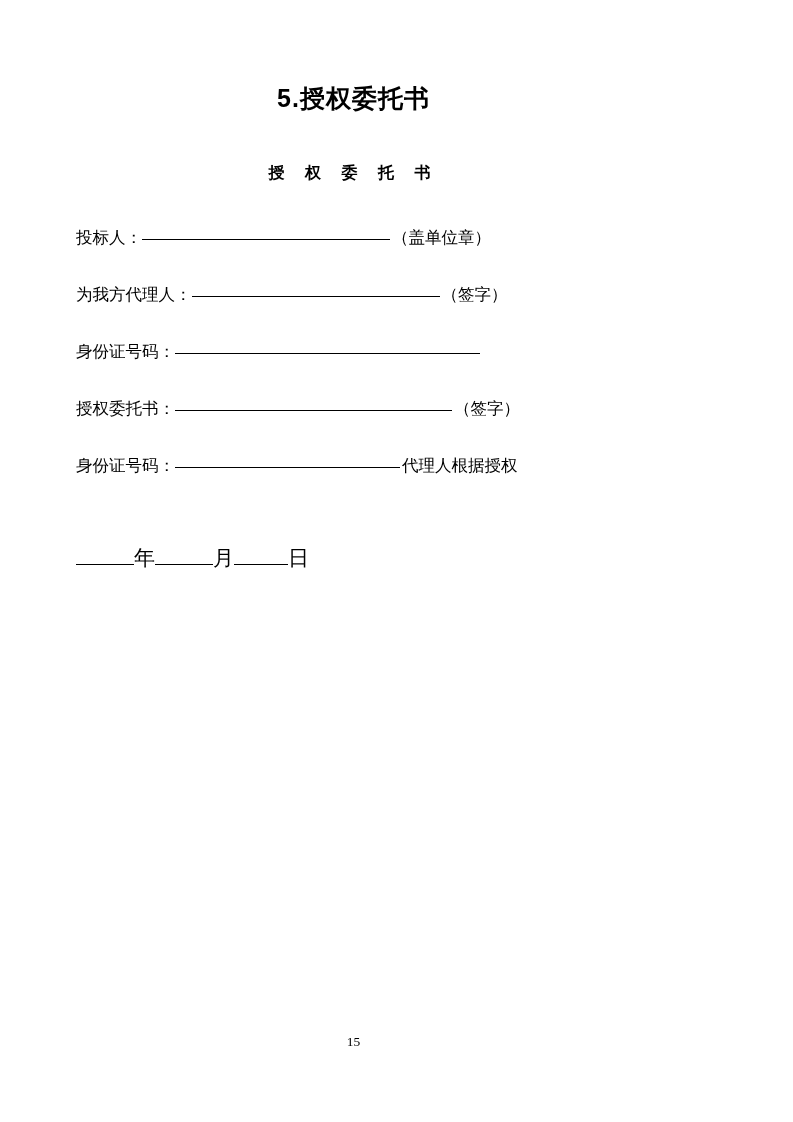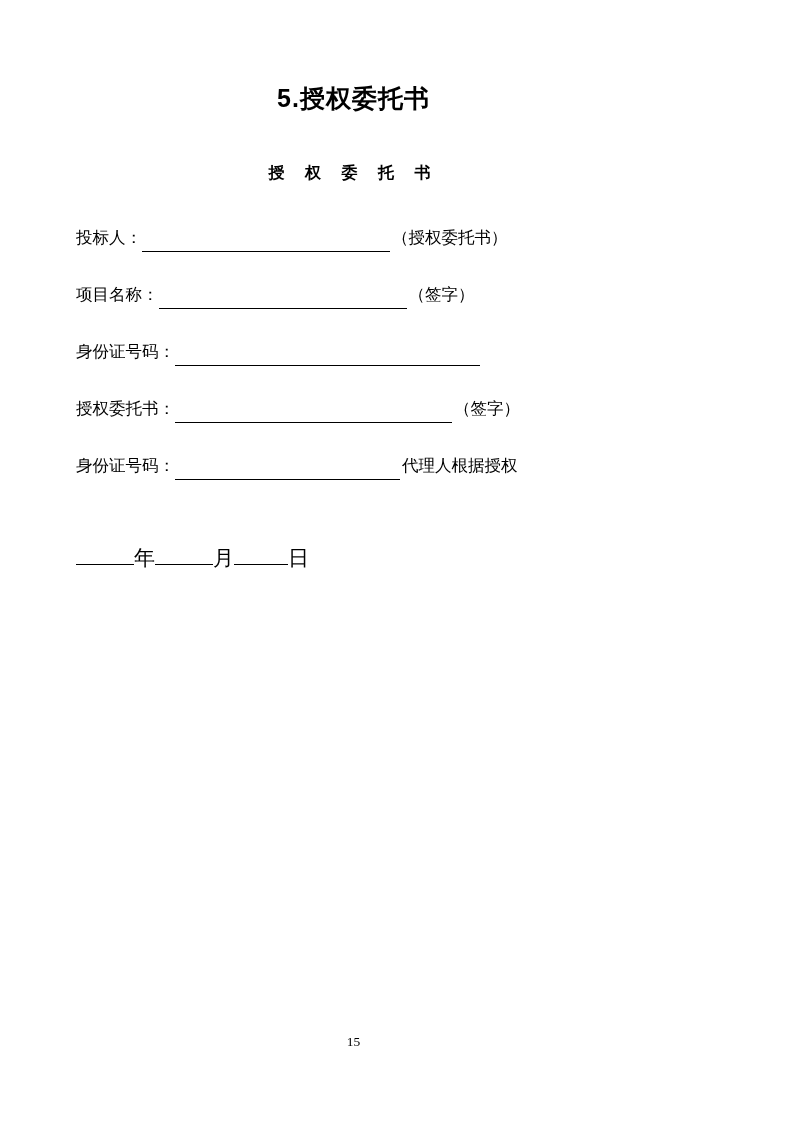--- a/index.html
+++ b/index.html
@@ -67,21 +67,20 @@
   .u-entrust { width: 78px; }
   .u-project { width: 85px; }
 
   .sig-block {
     margin-top: 40px;
     font-size: 16.5px;
     line-height: 28px;
   }
   .sig-row {
     display: flex;
-    align-items: flex-end;
     margin-bottom: 29px;
     white-space: nowrap;
   }
   .sig-label {
     flex: 0 0 auto;
   }
   .sig-line {
     flex: 0 0 auto;
     border-bottom: 1px solid #000;
     height: 15px;
@@ -129,25 +128,25 @@
   <h1 class="doc-title">5.授权委托书</h1>
 
   <h2 class="doc-subtitle">授 权 委 托 书</h2>
 
 
   <div class="sig-block">
 
     <div class="sig-row">
       <span class="sig-label">投标人：</span>
       <span class="sig-line line-a"></span>
-      <span class="sig-note">（授权委托书）</span>
+      <span class="sig-note">（盖单位章）</span>
     </div>
 
     <div class="sig-row">
-      <span class="sig-label">项目名称：</span>
+      <span class="sig-label">为我方代理人：</span>
       <span class="sig-line line-b"></span>
       <span class="sig-note">（签字）</span>
     </div>
 
     <div class="sig-row">
       <span class="sig-label">身份证号码：</span>
       <span class="sig-line line-c"></span>
       <span class="sig-note"></span>
     </div>
 

